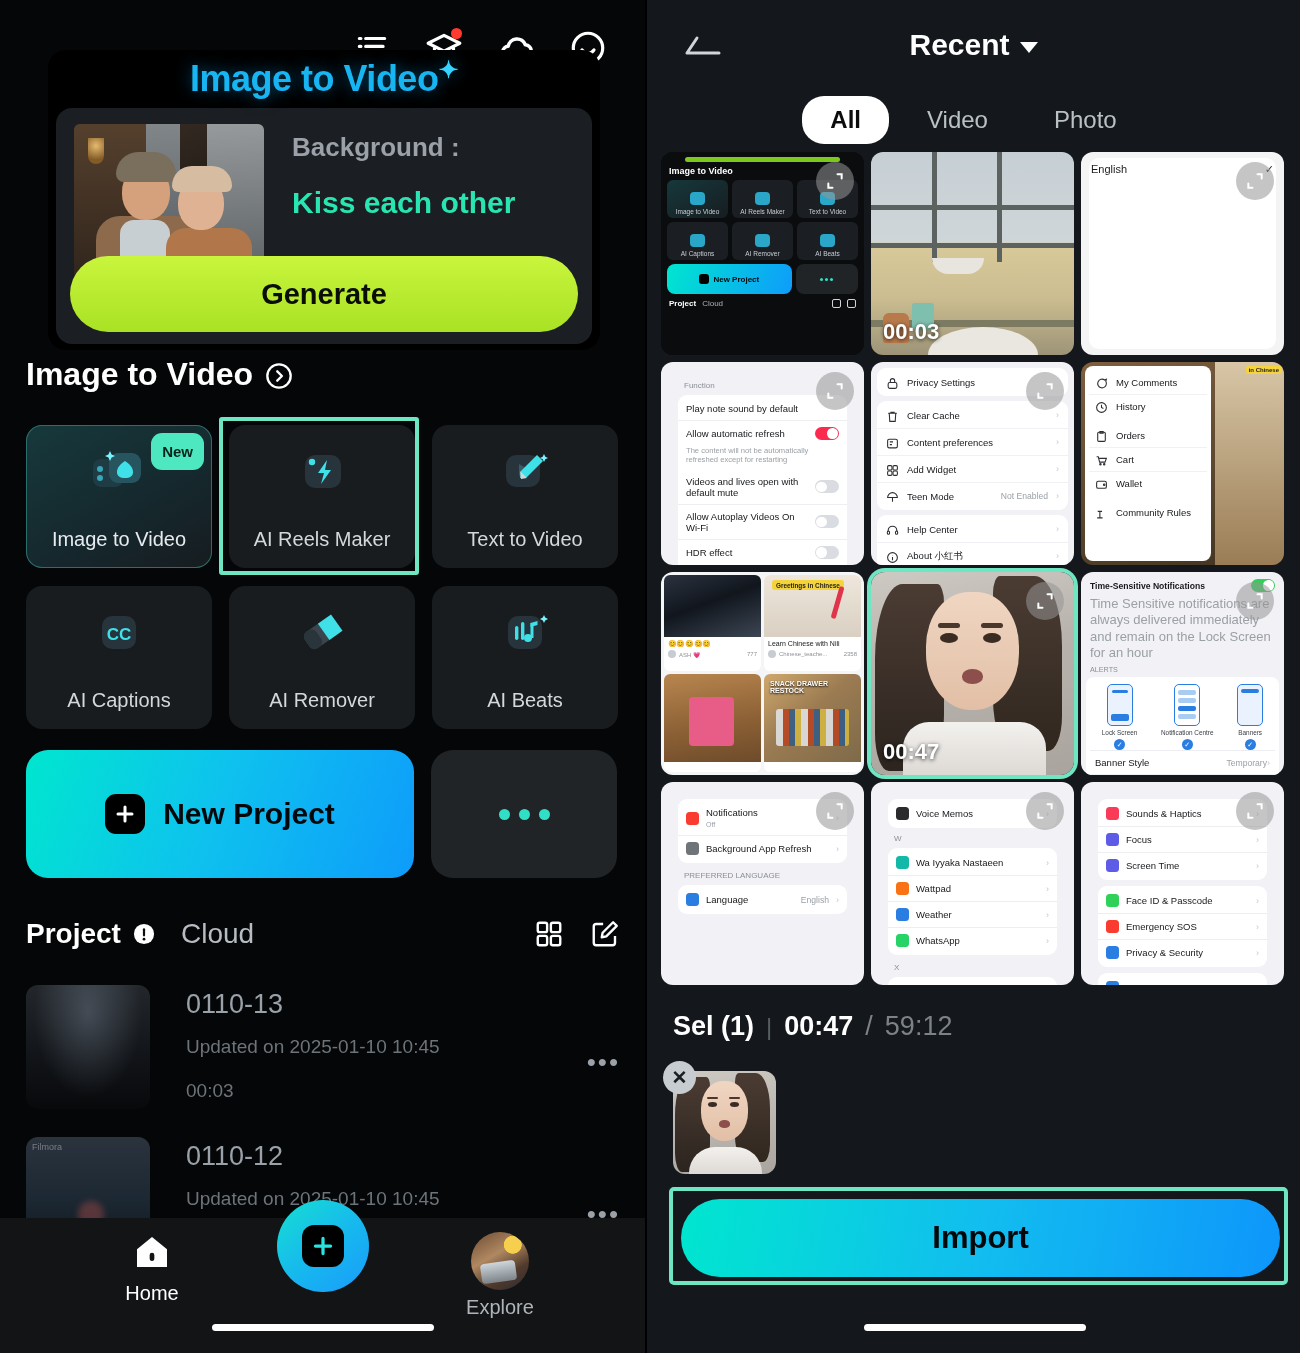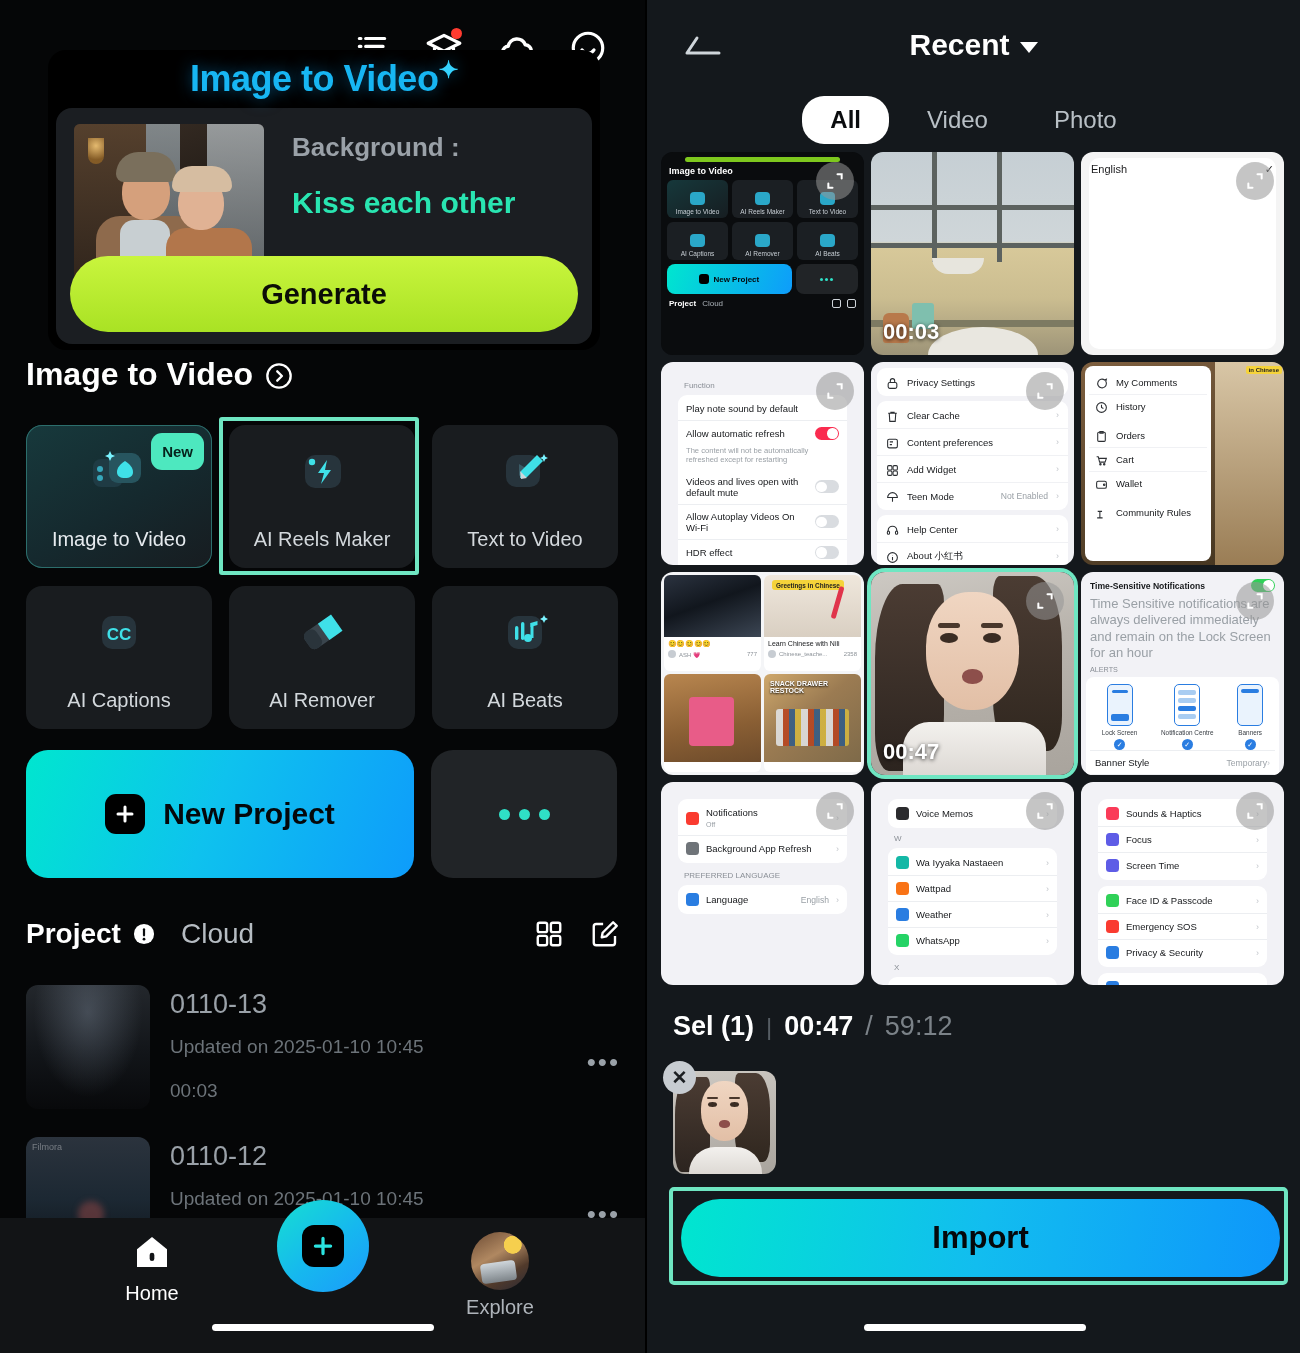--- a/index.html
+++ b/index.html
@@ -179,21 +179,21 @@
     display: flex; align-items: center; gap: 12px;
   }
   .proj-tab-on { color: #fff; font-size: 28px; font-weight: bold; }
   .proj-info { width: 22px; height: 22px; }
   .proj-tab-off { color: #b6bcc2; font-size: 28px; margin-left: 14px; }
   .proj-acts { margin-left: auto; display: flex; gap: 26px; align-items: center; }
   .proj-acts svg { display: block; }
 
   
   .proj-list { position: absolute; left: 26px; top: 985px; width: 594px; }
-  .proj-item { position: relative; height: 152px; display: flex; gap: 20px; }
+  .proj-item { position: relative; height: 152px; display: flex; gap: 36px; }
   .proj-thumb { width: 124px; height: 124px; border-radius: 12px; overflow: hidden; position:relative; }
   .pt1 { background: linear-gradient(180deg,#23272c 0%, #121519 55%, #08090b 100%); }
   .pt1::after { content:""; position:absolute; inset:0;
     background: radial-gradient(ellipse at 50% 22%, rgba(150,165,185,.33), rgba(0,0,0,0) 62%); }
   .pt2 { background: linear-gradient(180deg,#2b333d 0%, #1c2833 50%, #0d1318 100%); }
   .pt2::after { content:""; position:absolute; left:42%; top:52%; width:26px; height:26px;
     border-radius:50%; background: rgba(140,70,70,.55); filter: blur(3px); }
   .pt-wm { position:absolute; left:6px; top:6px; font-size:9px; color:rgba(255,255,255,.35); line-height:1.1;}
   .proj-meta { padding-top: 4px; }
   .proj-name { color: #9aa1a8; font-size: 27px; }

